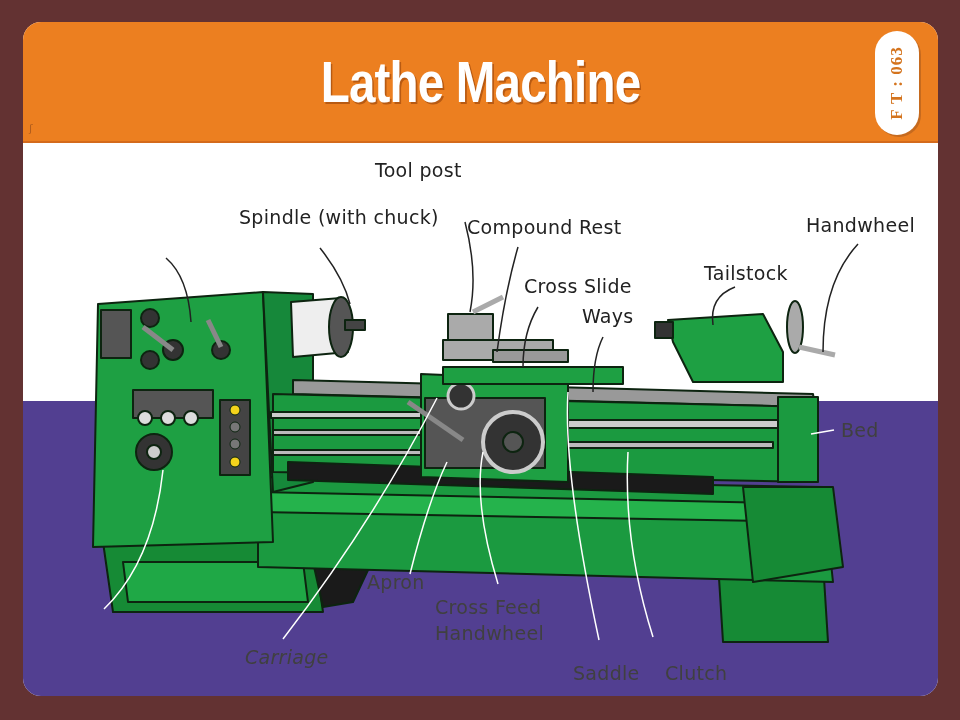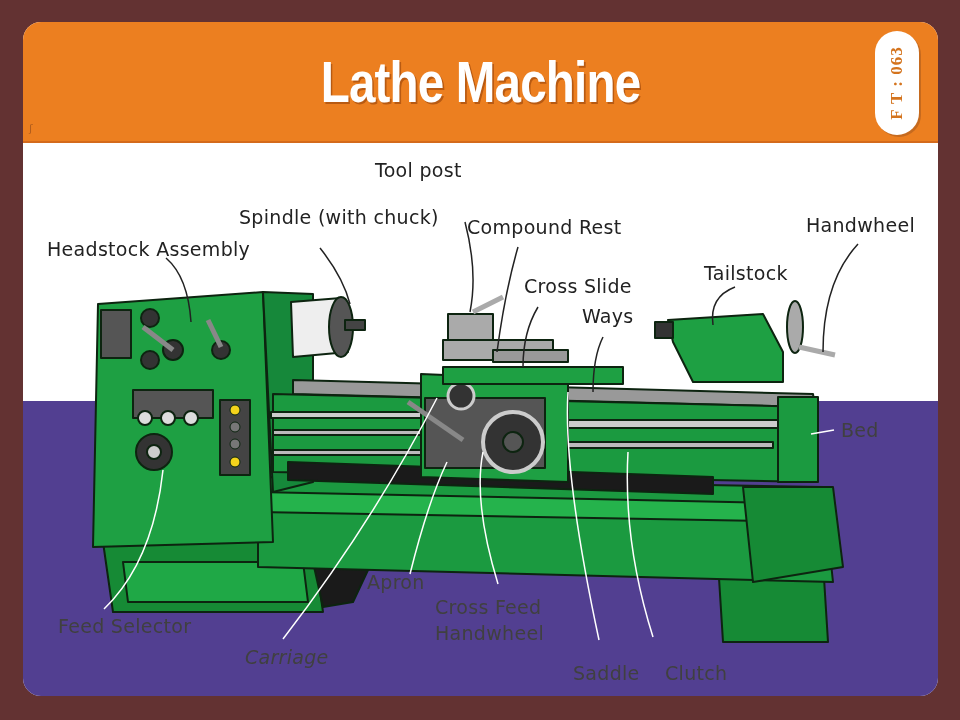--- a/index.html
+++ b/index.html
@@ -134,27 +134,25 @@
       <path d="M387 552 Q405 480 424 440" stroke="#ffffff"></path>
       <path d="M475 562 Q450 480 460 430" stroke="#ffffff"></path>
       <path d="M576 618 Q540 450 545 370" stroke="#ffffff"></path>
       <path d="M630 615 Q600 520 605 430" stroke="#ffffff"></path>
       <path d="M811 408 L788 412" stroke="#ffffff"></path>
     </g>
   </svg>
 
   <div class="lbl dark" style="left:352px; top:137px;">Tool post</div>
   <div class="lbl dark" style="left:180px; top:184px;margin-left:36px;">Spindle (with chuck)</div>
-  <div class="lbl dark" style="left:24px;  top:216px;">Headstock Assembly</div>
   <div class="lbl dark" style="left:444px; top:194px;text-align:right;">Compound Rest</div>
   <div class="lbl dark" style="left:783px; top:192px;">Handwheel</div>
   <div class="lbl dark" style="left:501px; top:253px;">Cross Slide</div>
   <div class="lbl dark" style="left:681px; top:240px;">Tailstock</div>
   <div class="lbl dark" style="left:559px; top:283px;">Ways</div>
   <div class="lbl light" style="left:818px; top:397px;">Bed</div>
-  <div class="lbl light" style="left:35px;  top:593px;">Feed Selector</div>
   <div class="lbl light" style="left:344px; top:549px;">Apron</div>
   <div class="lbl light" style="left:412px; top:574px;">Cross Feed</div>
   <div class="lbl light" style="left:412px; top:600px;">Handwheel</div>
   <div class="lbl light" style="left:222px; top:624px;font-style:italic;">Carriage</div>
   <div class="lbl light" style="left:550px; top:640px;">Saddle</div>
   <div class="lbl light" style="left:642px; top:640px;">Clutch</div>
 </div>
 
 </body></html>

